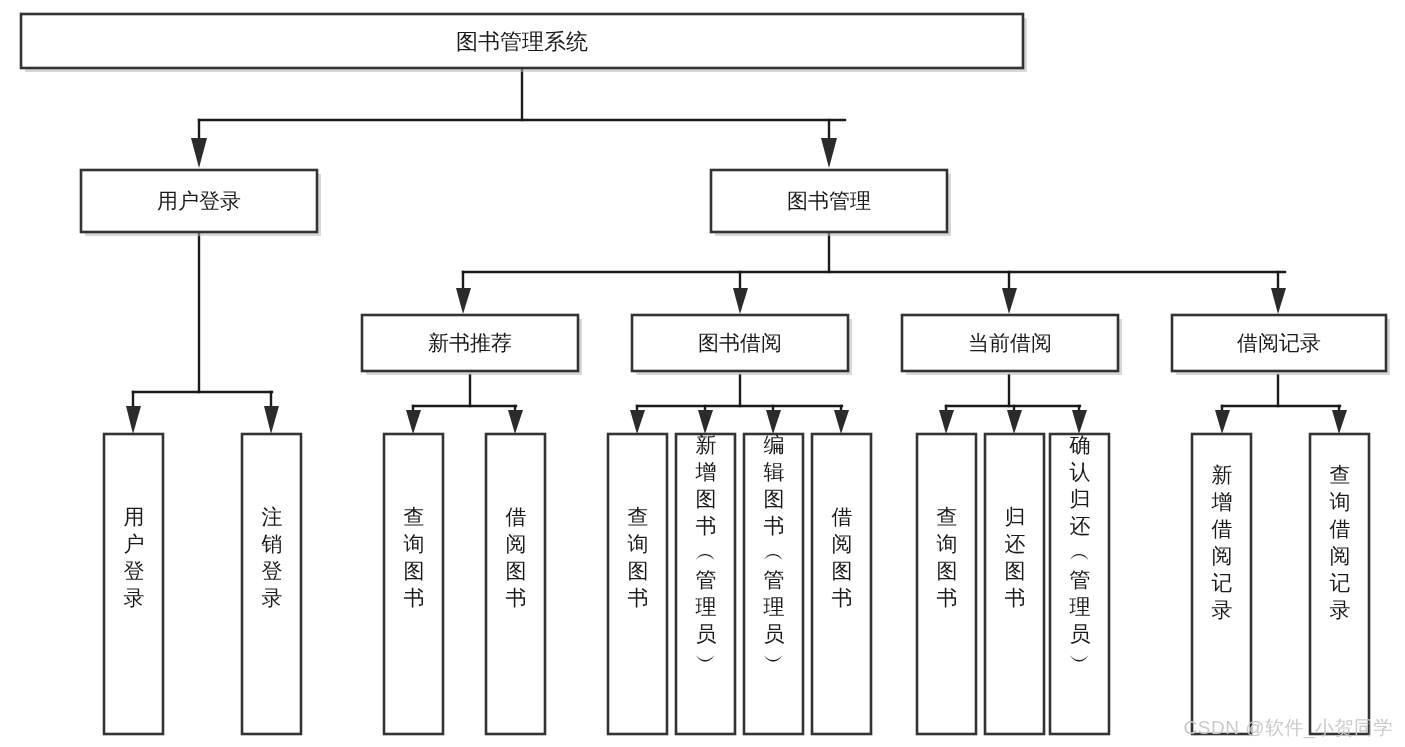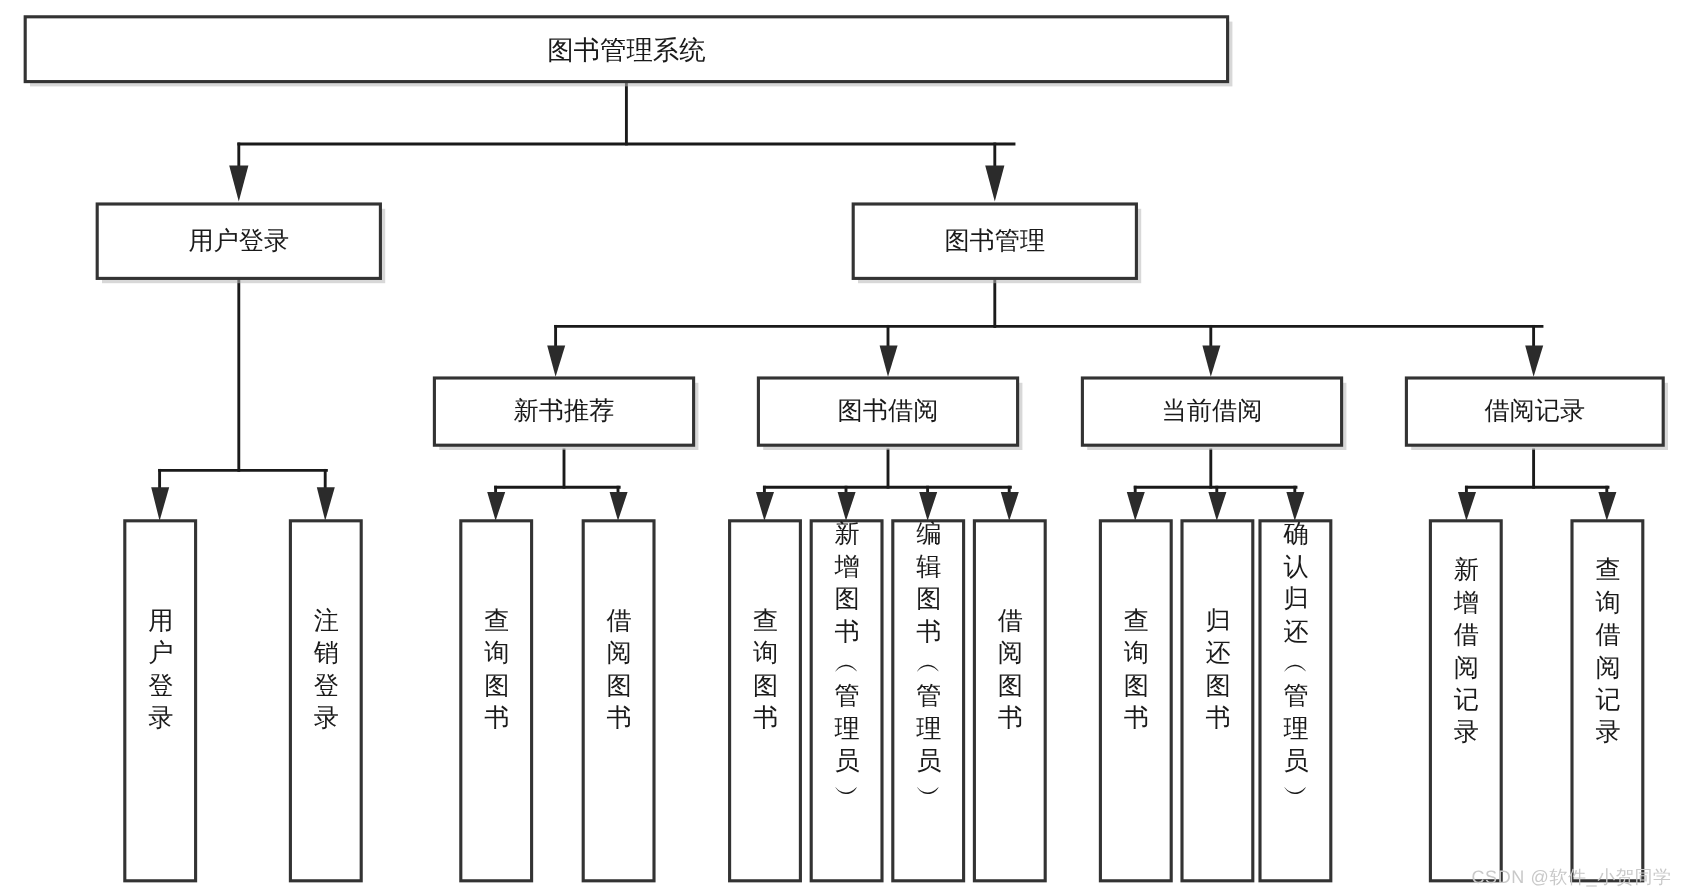--- a/index.html
+++ b/index.html
@@ -58,21 +58,21 @@
     font-size: 21px;
     fill: #1a1a1a;
     text-anchor: middle;
     white-space: pre;
   }
   .watermark {
     position: absolute;
     right: 12px;
     bottom: 6px;
     font-family: "Liberation Sans", "DejaVu Sans", sans-serif;
-    font-size: 15px;
+    font-size: 19px;
     color: #c9c9c9;
     letter-spacing: 0.5px;
     user-select: none;
     pointer-events: none;
   }
 </style>
 </head>
 <body>
 
 <div id="canvas">

